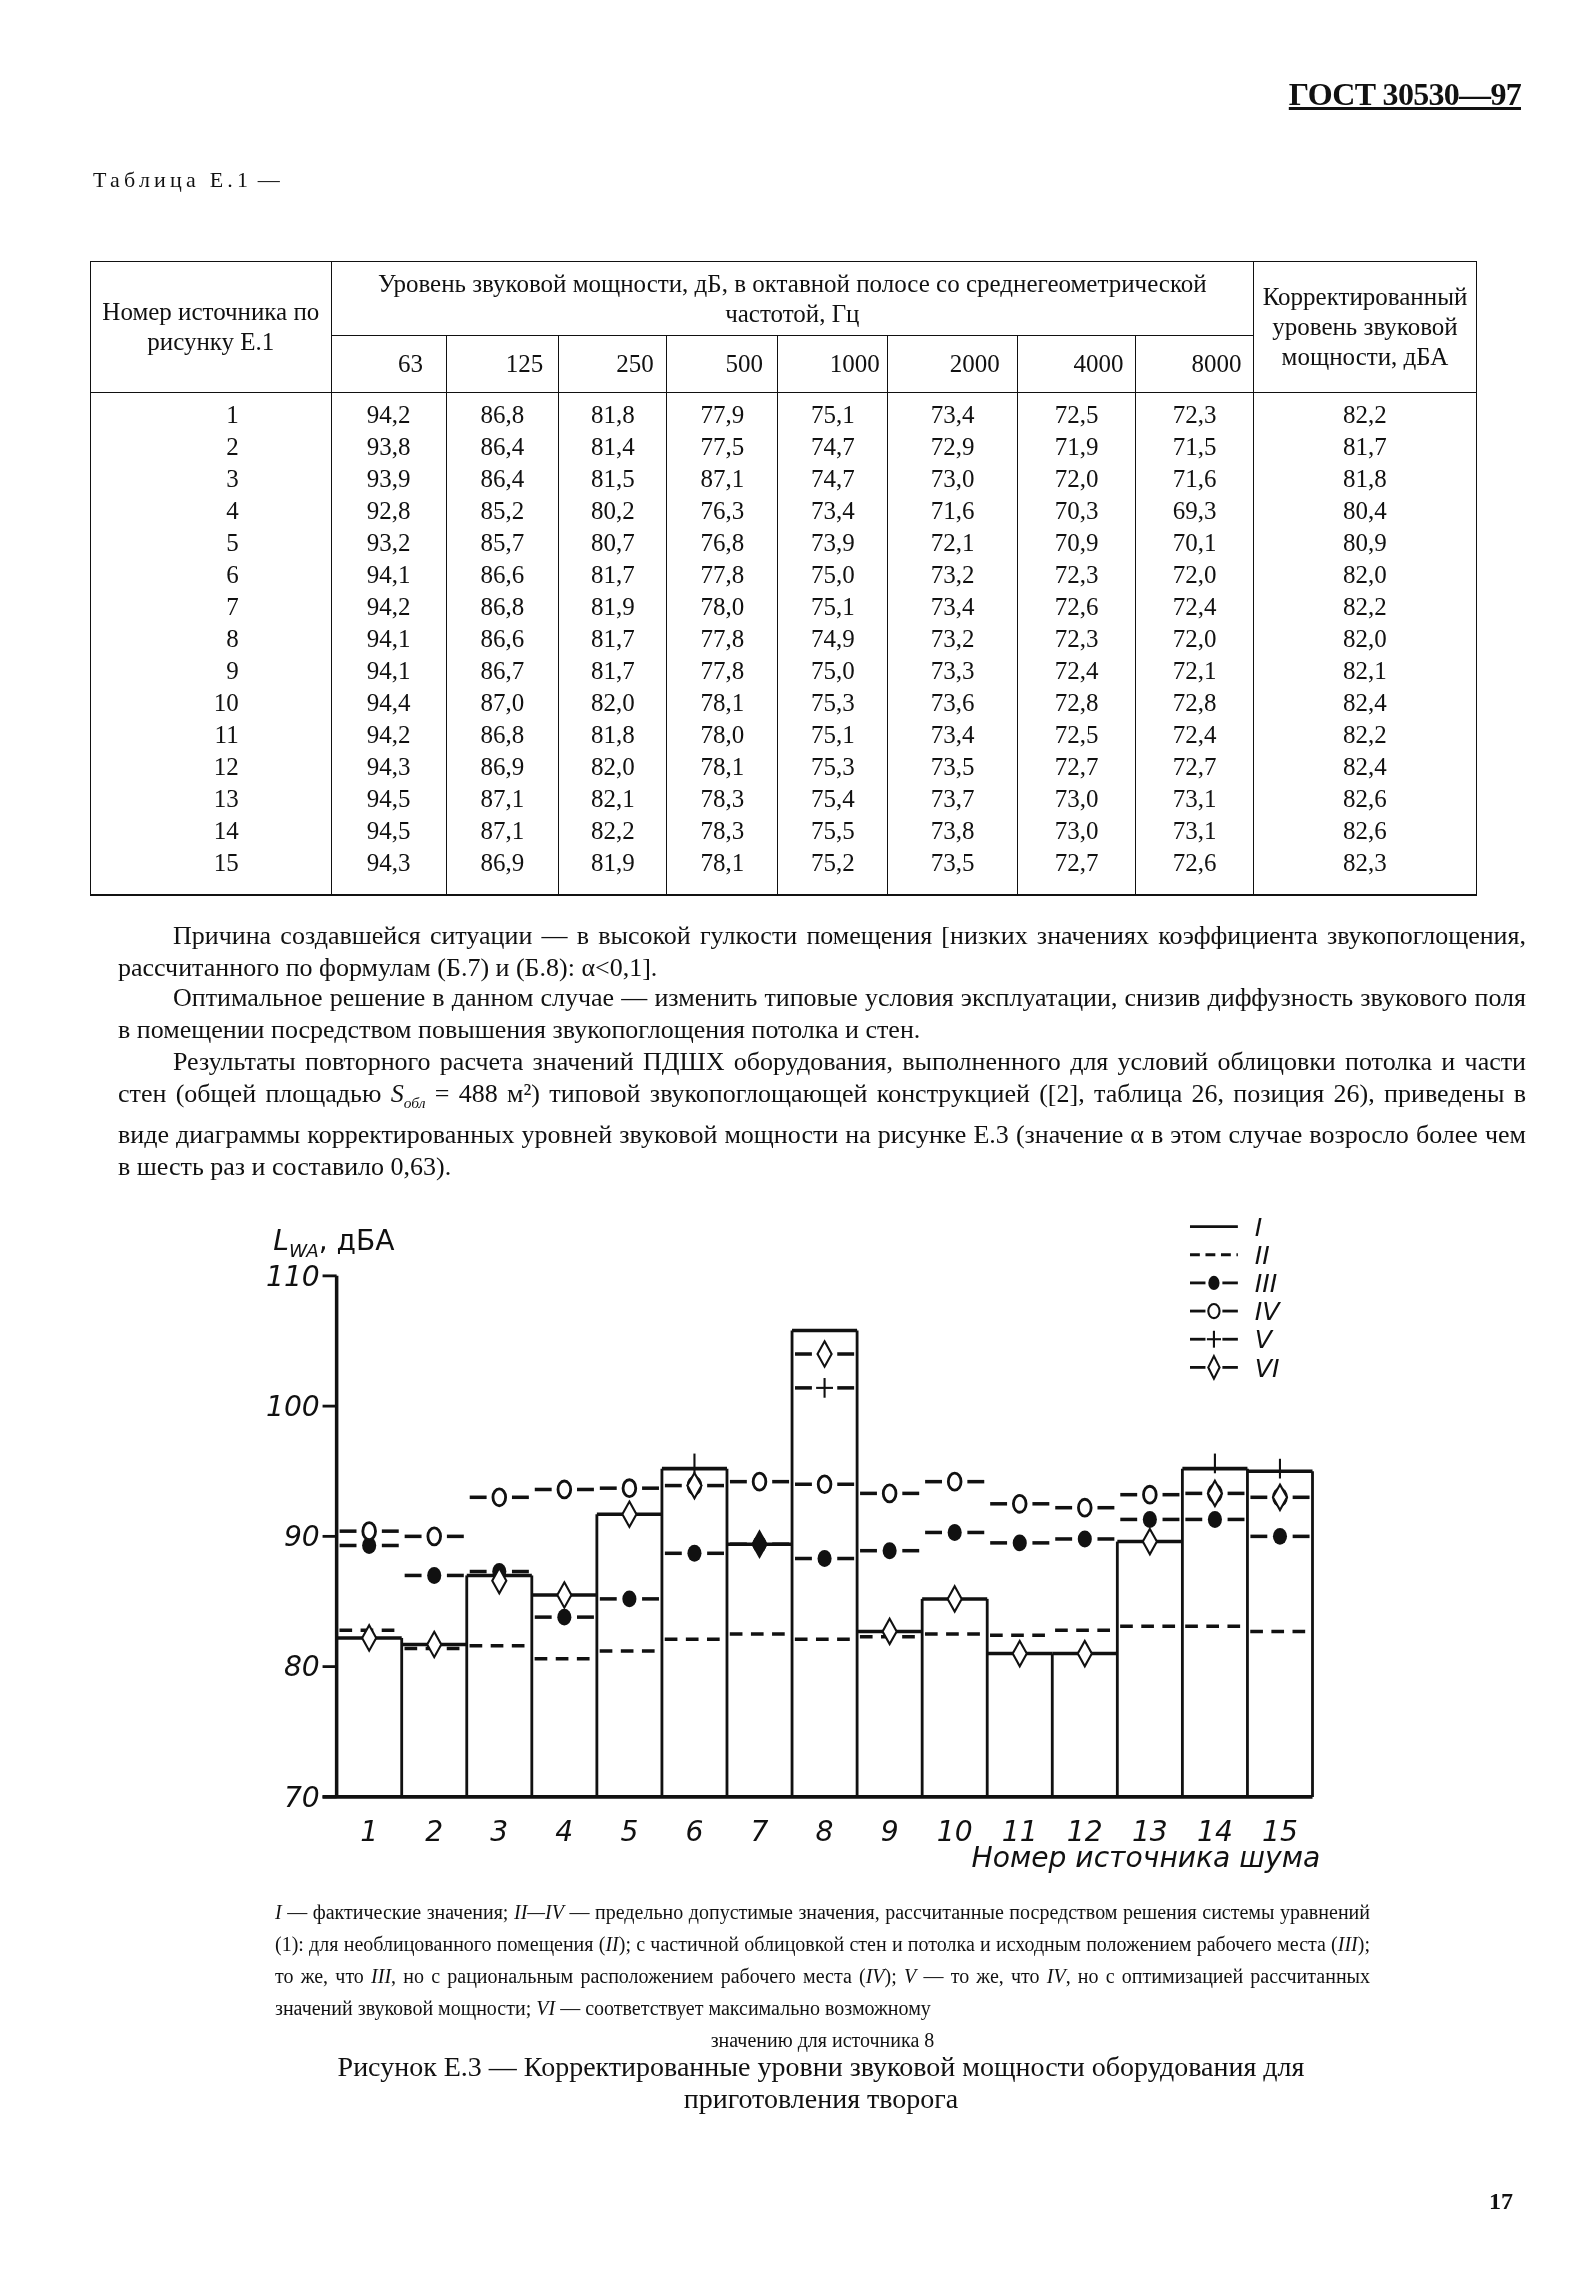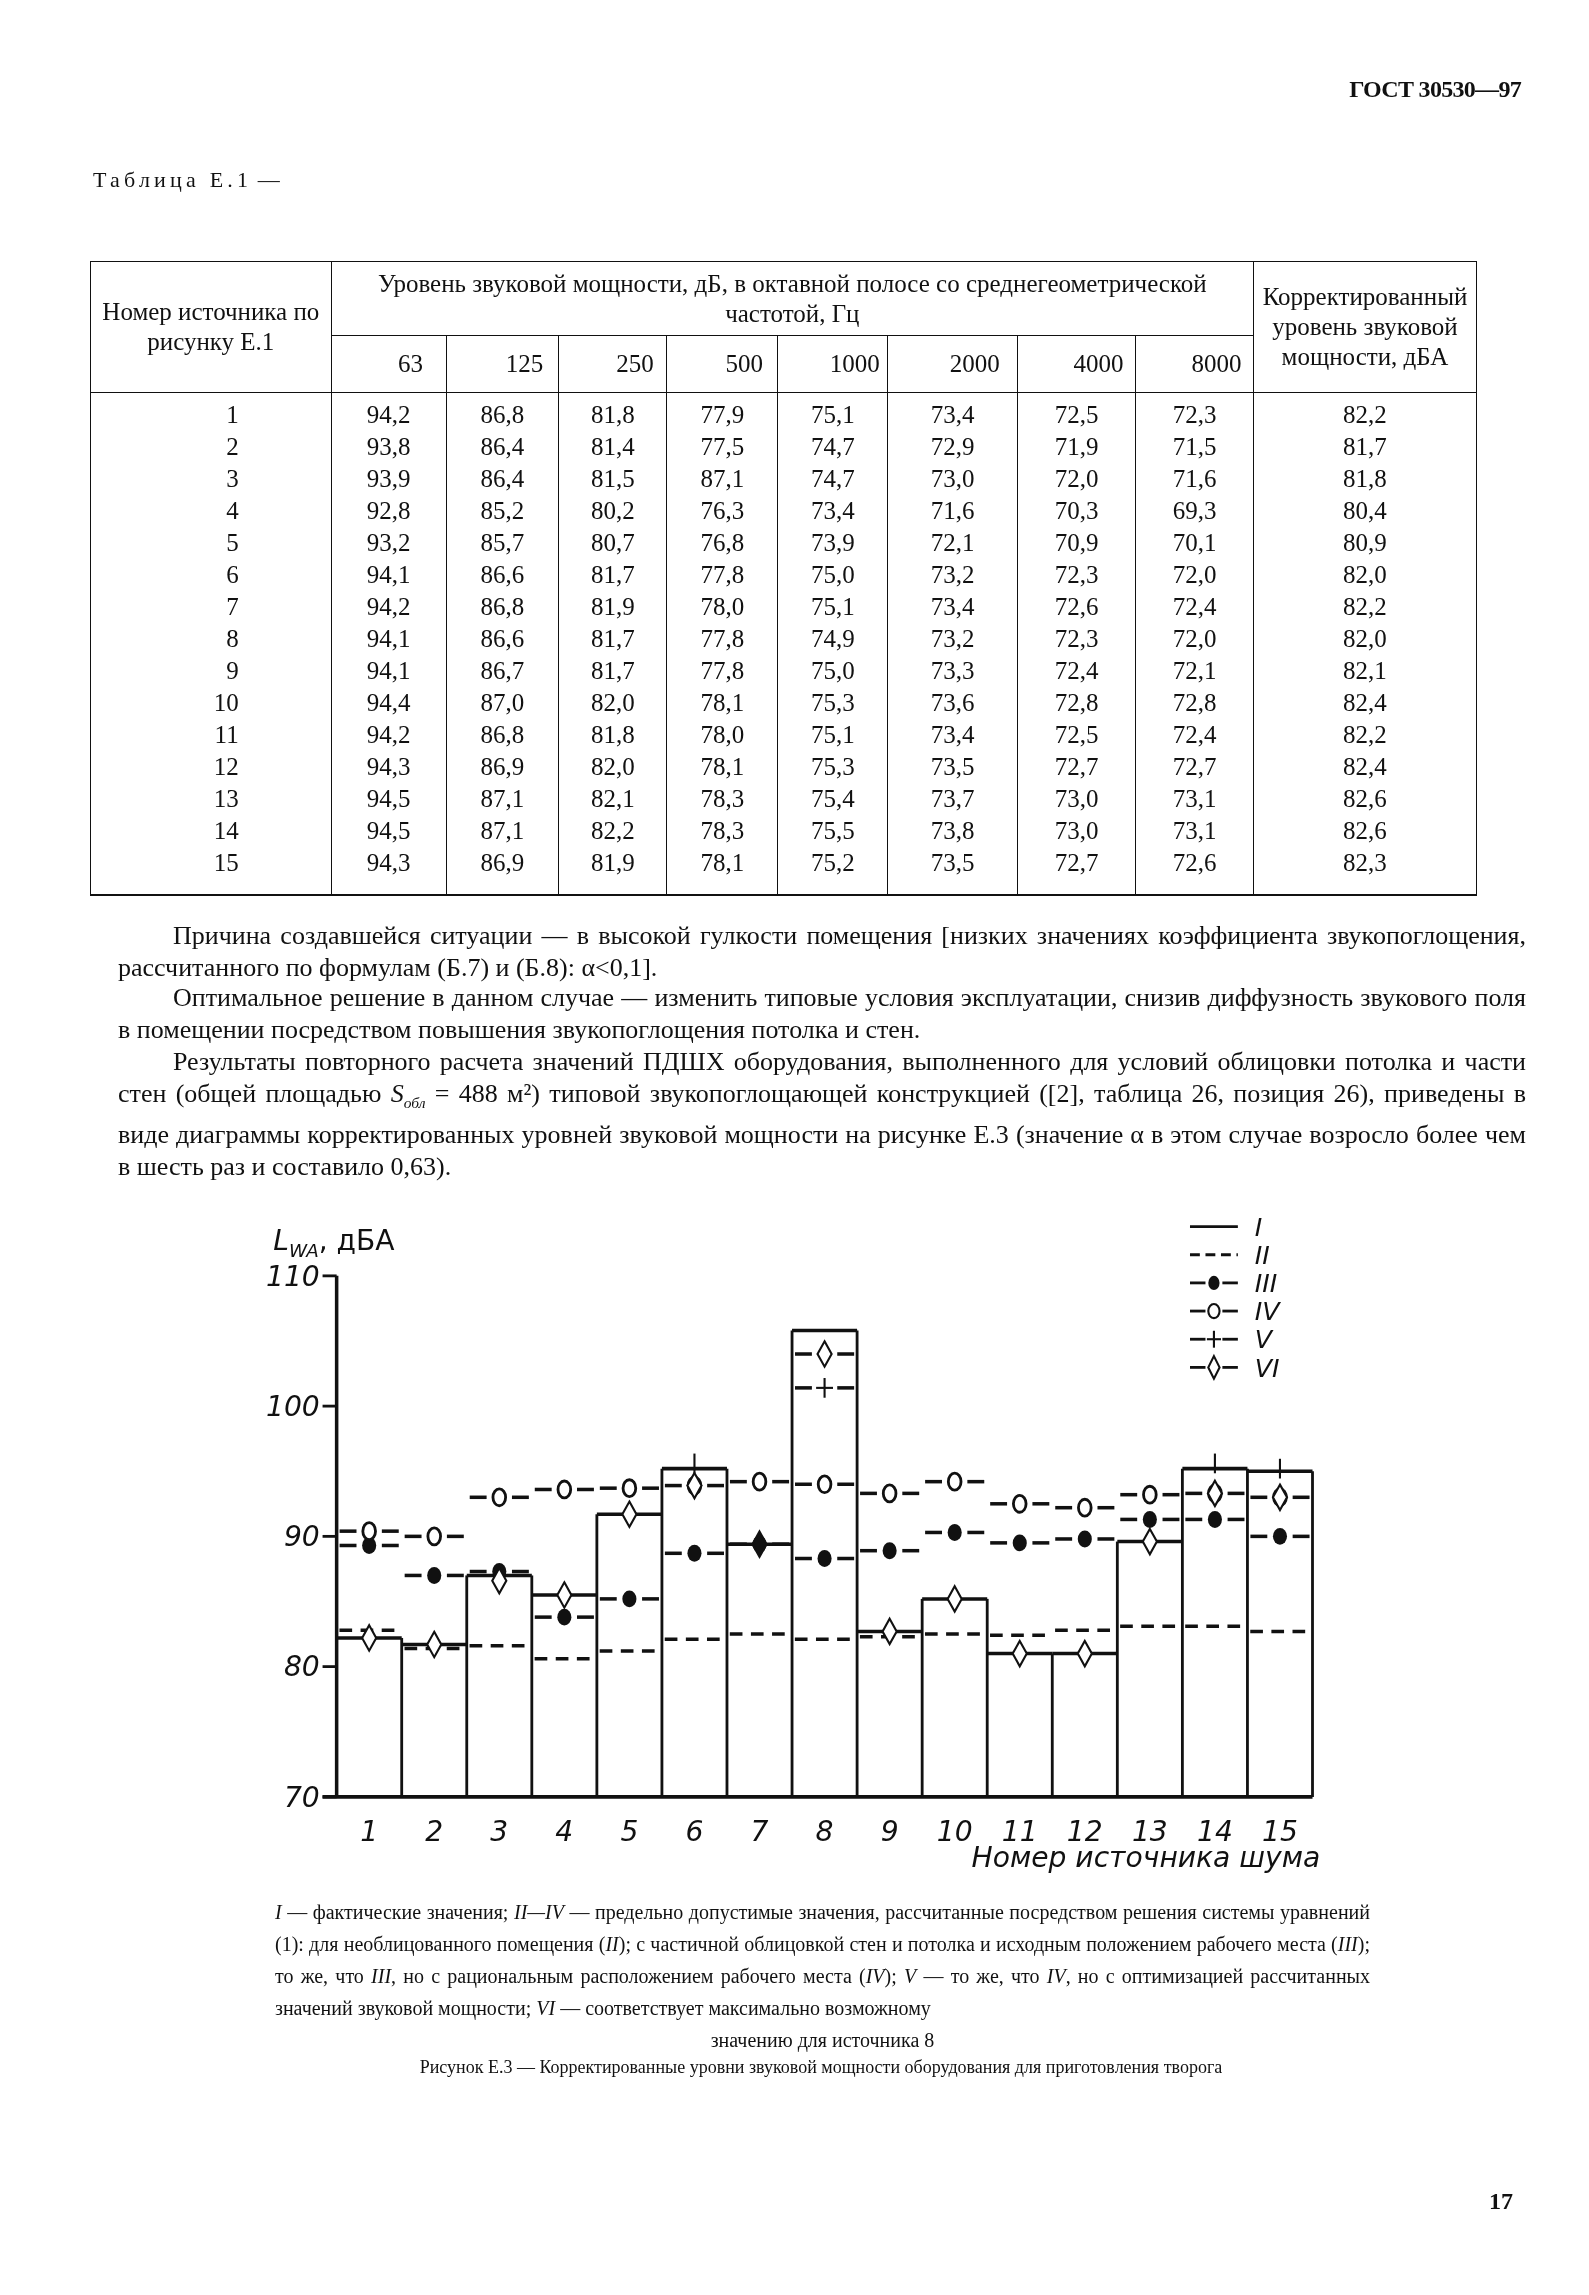--- a/index.html
+++ b/index.html
@@ -1,17 +1,17 @@
 <!DOCTYPE html>
 <html style="font-size:11.3px"><head>
 <meta charset="utf-8">
 <style>
   html, body { margin: 0; padding: 0; background: #ffffff; }
   body { width: 1590px; height: 2295px; position: relative; font-family: "Liberation Serif", "DejaVu Serif", serif; color: #111; }
-  .hdr { position: absolute; right: 69px; top: 76px; font-size: 24px; font-weight: bold; letter-spacing: -0.7px; }
+  .hdr { position: absolute; right: 69px; top: 76px; font-size: 32px; font-weight: bold; letter-spacing: -0.7px; text-decoration: underline; }
   .tcap { position: absolute; left: 93px; top: 163px; width: 1401px; font-size: 22px; line-height: 34px; }
   .tcap .lbl { letter-spacing: 4.2px; }
   .tcap .rest { position: absolute; left: 252px; top: 0; width: 1155px; }
   table.data { position: absolute; left: 90px; top: 261px; width: 1387px; border-collapse: collapse; font-size: 25px; }
   table.data th, table.data td { border-left: 1.4px solid #111; border-right: 1.4px solid #111; text-align: center; padding: 0; font-weight: normal; }
   table.data thead th { border: 1.4px solid #111; line-height: 30px; }
   table.data thead tr.r1 th { height: 73px; }
   table.data thead tr.r2 th { height: 56px; padding-left: 44px; }
   table.data tbody td { line-height: 32px; }
   table.data tbody tr:first-child td { padding-top: 5.6px; }
@@ -19,21 +19,21 @@
   table.data td.src { text-align: right; padding-right: 92px; }
   .para { position: absolute; left: 118px; width: 1408px; font-size: 26px; line-height: 32px; text-align: justify; text-indent: 55px; }
   .para.p1 { top: 920px; } .para.p2 { top: 982px; } .para.p3 { top: 1046px; }
   .para span.sub { font-size: 15.5px; vertical-align: -5.6px; font-style: italic; }
   .para i { font-style: italic; }
   #chart { position: absolute; left: 0; top: 1197px; }
   .chart-text { font-family: "DejaVu Sans", sans-serif; font-style: italic; fill: #111; }
   .legend-text { font-family: "DejaVu Sans", sans-serif; font-style: italic; font-size: 36px; fill: #111; }
   .fignote { position: absolute; left: 275px; top: 1896px; width: 1095px; font-size: 20px; line-height: 32px; text-align: justify; }
   .fignote .center { display: block; text-align: center; }
-  .figcap { position: absolute; left: 268px; top: 2051px; width: 1106px; font-size: 18px; line-height: 32px; text-align: center; }
+  .figcap { position: absolute; left: 268px; top: 2051px; width: 1106px; font-size: 28px; line-height: 32px; text-align: center; }
   .pageno { position: absolute; right: 77px; top: 2188px; font-size: 24px; font-weight: bold; }
 </style>
 </head>
 <body>
 
 <div class="hdr">ГОСТ 30530—97</div>
 
 <div class="tcap">
   <span class="lbl">Таблица Е.1</span><span> — </span>
 </div>

